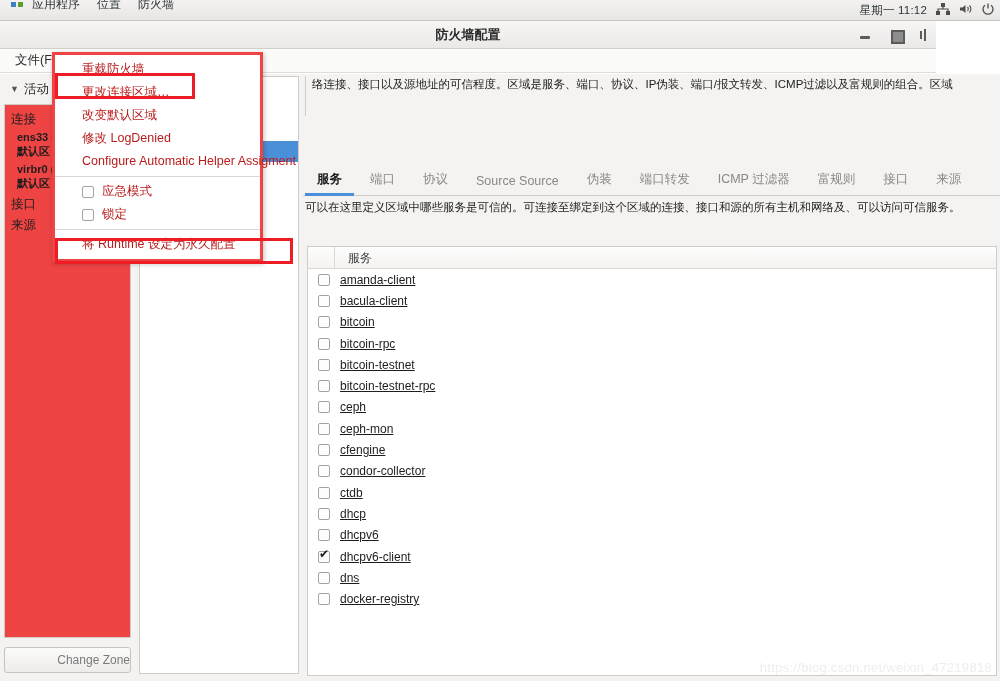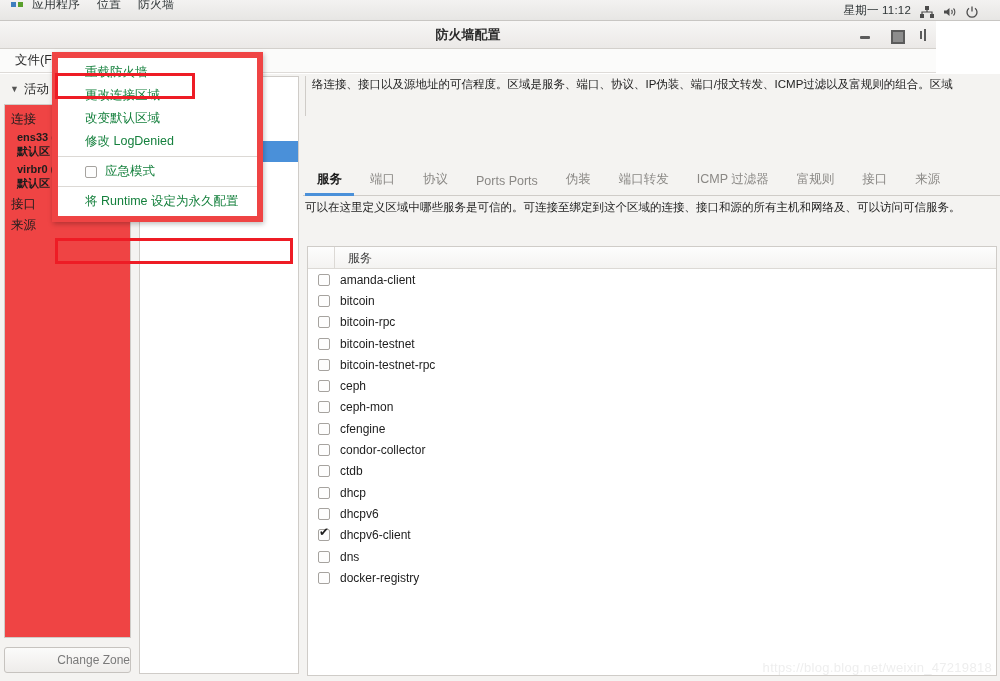--- a/index.html
+++ b/index.html
@@ -15,22 +15,22 @@
   #gnome-panel {
     position: absolute; left: 0; top: 0; width: 1000px; height: 21px;
     background: linear-gradient(#f3f2f1, #e7e6e4);
     border-bottom: 1px solid #c8c6c3;
     display: flex; align-items: center;
     font-size: 12px; color: #2e3436;
   }
   .panel-left { display: flex; align-items: center; gap: 0; padding-left: 5px; }
   .panel-item { padding: 0 11px 12px 6px; line-height: 20px; cursor: default; }
   .panel-right {
-    margin-left: auto; display: flex; align-items: flex-end;
-    gap: 9px; padding-right: 22px;
+    margin-left: auto; display: flex; align-items: flex-start;
+    gap: 9px; padding-right: 6px;
   }
   .panel-clock { font-size: 11.5px; letter-spacing: .2px; }
   .tray-ico { display: inline-block; line-height: 0; }
 
   
   #window {
     position: absolute; left: 0; top: 21px; width: 936px; height: 660px;
     background: #fff;
   }
   #titlebar {
@@ -156,38 +156,38 @@
     background: linear-gradient(#fdfdfd,#f4f3f1);
     display: flex; align-items: center;
   }
   #svc-head .hcol {
     font-size: 12px; color: #3a3a3a; padding-left: 13px;
     border-left: 1px solid #dcd9d5; height: 22px; line-height: 22px;
     margin-left: 26px; width: 100%;
   }
   .svc-row {
     height: 21.3px; display: flex; align-items: center;
-    padding-left: 10px; font-size: 12px; color: #1d1d1d; cursor: pointer;
+    padding-left: 10px; font-size: 12px; color: #1d1d1d; cursor: pointer; text-decoration: underline;
   }
   .cbox {
     width: 12px; height: 12px; border: 1px solid #a6a39f;
     background: #fdfdfd; border-radius: 2px; margin-right: 10px;
     position: relative; flex: 0 0 auto;
   }
   .cbox.checked::after {
     content: "✔"; position: absolute; left: 0px; top: -4px;
     font-size: 12px; color: #1d1d1d; line-height: 12px;
   }
 
   
   #dropdown {
     position: absolute; left: 52px; top: 52px; width: 211px;
-    background: #fff; border: 6px solid #ef4444;
+    background: #fff; border: 3px solid #ef4444;
     box-shadow: 1px 2px 5px rgba(0,0,0,.25);
-    z-index: 40; padding: 3px 0; font-size: 12.5px; color: #15803d;
+    z-index: 40; padding: 3px 0; font-size: 12.5px; color: #b91c1c;
   }
   .mi { height: 23px; line-height: 23px; padding-left: 27px; cursor: pointer;
         position: relative; white-space: nowrap; }
   .mi-check { display: flex; align-items: center; gap: 8px; }
   .mi-check .cbox { margin-right: 0; }
   .msep { height: 1px; background: #dcd9d5; margin: 3px 0; }
 
   
   .redbox {
     position: absolute; border: 3px solid #ee1c25; z-index: 50;
@@ -292,40 +292,44 @@
     </div>
 
     <div id="content">
       <div id="desc-top">络连接、接口以及源地址的可信程度。区域是服务、端口、协议、IP伪装、端口/报文转发、ICMP过滤以及富规则的组合。区域</div>
 
       <div id="right-pane">
         <div id="tabbar">
             <div class="tab active">服务</div>
             <div class="tab">端口</div>
             <div class="tab">协议</div>
-            <div class="tab">Ports Ports</div>
+            <div class="tab">Source Source</div>
             <div class="tab">伪装</div>
             <div class="tab">端口转发</div>
             <div class="tab">ICMP 过滤器</div>
             <div class="tab">富规则</div>
             <div class="tab">接口</div>
             <div class="tab">来源</div>
           </div>
         <div id="tab-desc">可以在这里定义区域中哪些服务是可信的。可连接至绑定到这个区域的连接、接口和源的所有主机和网络及、可以访问可信服务。</div>
         <div id="svc-panel">
           <div id="svc-head">
             <span class="hcol">服务</span>
           </div>
           <div id="svc-rows">
               <div class="svc-row">
                 <span class="cbox"></span>
                 <span>amanda-client</span>
               </div>
               <div class="svc-row">
                 <span class="cbox"></span>
+                <span>bacula-client</span>
+              </div>
+              <div class="svc-row">
+                <span class="cbox"></span>
                 <span>bitcoin</span>
               </div>
               <div class="svc-row">
                 <span class="cbox"></span>
                 <span>bitcoin-rpc</span>
               </div>
               <div class="svc-row">
                 <span class="cbox"></span>
                 <span>bitcoin-testnet</span>
               </div>
@@ -374,29 +378,34 @@
                 <span>docker-registry</span>
               </div>
             </div>
         </div>
       </div>
     </div>
 
   </div>
 </div>
 
-<div id="watermark">https://blog.blog.net/weixin_47219818</div>
+<div id="watermark">https://blog.csdn.net/weixin_47219818</div>
 
 <div id="dropdown">
     <div class="mi">重载防火墙</div>
     <div class="mi">更改连接区域…</div>
     <div class="mi">改变默认区域</div>
     <div class="mi">修改  LogDenied</div>
+    <div class="mi">Configure Automatic Helper Assigment</div>
     <div class="msep"></div>
     <div class="mi mi-check">
       <span class="cbox"></span>
       <span>应急模式</span>
     </div>
+    <div class="mi mi-check">
+      <span class="cbox"></span>
+      <span>锁定</span>
+    </div>
     <div class="msep"></div>
     <div class="mi">将 Runtime 设定为永久配置</div>
   </div>
 <div class="redbox" style="left: 55px; top: 73px; width: 140px; height: 26px; border-color: rgb(238, 28, 37);"></div>
 <div class="redbox" style="left: 55px; top: 238px; width: 238px; height: 26px; border-color: rgb(238, 28, 37);"></div>
 
 </body></html>

